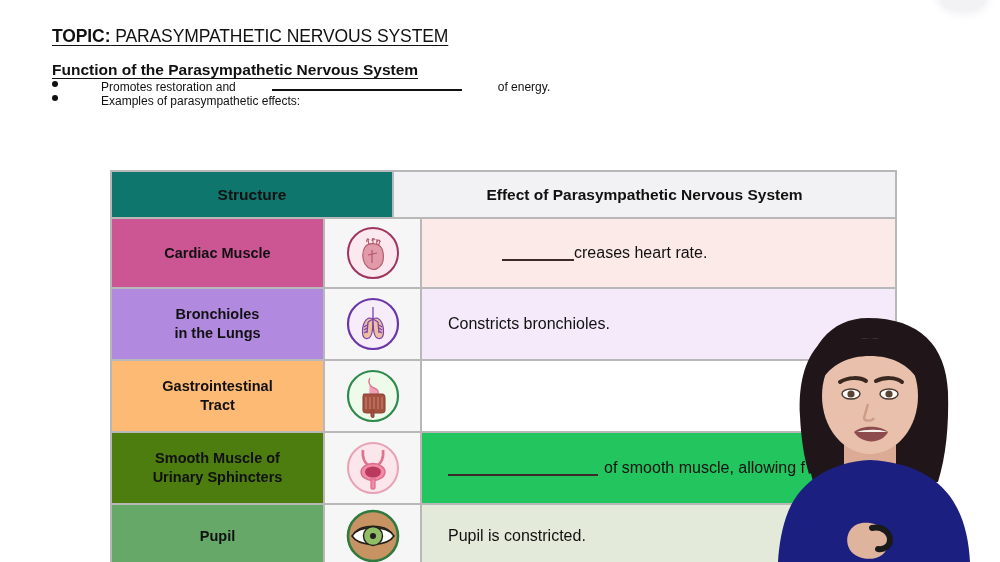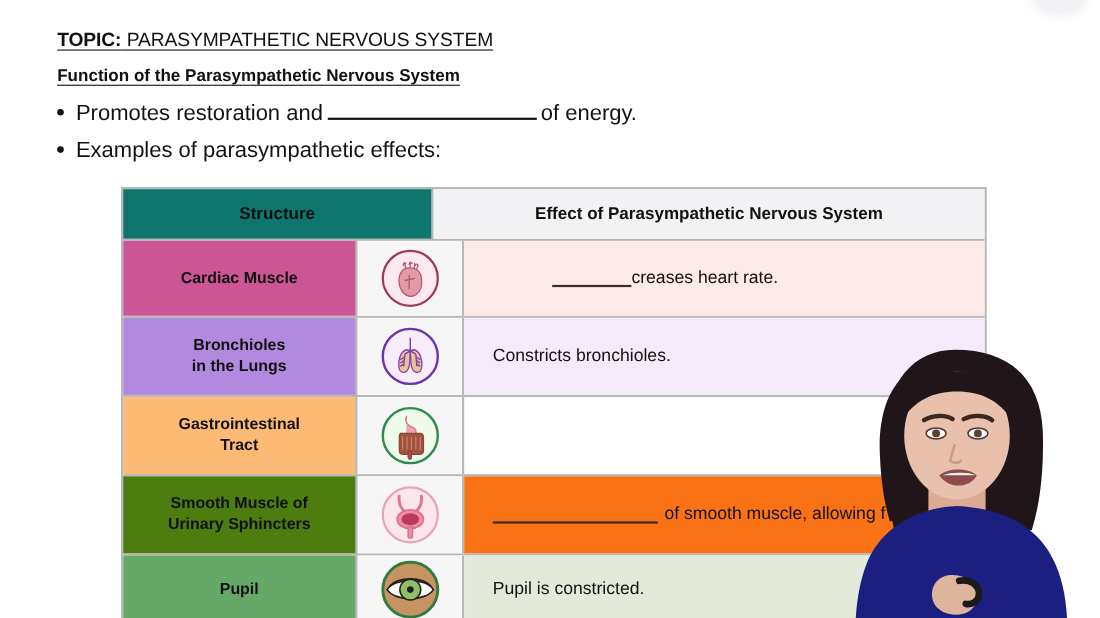--- a/index.html
+++ b/index.html
@@ -53,25 +53,26 @@
   }
   .section-title {
     margin-top: 14px;
     font-size: 15.5px;
     font-weight: bold;
     text-decoration: underline;
     text-underline-offset: 3px;
     white-space: nowrap;
   }
   .bullet-row {
-    margin-top: 11px;
-    font-size: 20px;
+    margin-top: 0;
+    font-size: 12px;
     white-space: nowrap;
     display: flex;
     align-items: baseline;
+    gap: 32px;
   }
   .bullet-dot {
     display: inline-block;
     width: 6px;
     height: 6px;
     border-radius: 50%;
     background: #111;
     margin-right: 11px;
     position: relative;
     top: -4px;
@@ -289,21 +290,21 @@
           <g fill="none" stroke="#e0738f" stroke-width="2.6">
             <path d="M18 10 c-1 8 2 14 8 17"></path>
             <path d="M38 10 c1 8 -2 14 -8 17"></path>
           </g>
           <ellipse cx="28" cy="32" rx="12" ry="8.5" fill="#ef8ca6" stroke="#de6a89" stroke-width="1.4"></ellipse>
           <ellipse cx="28" cy="32" rx="8" ry="5.5" fill="#b93a5e"></ellipse>
           <path d="M26 39 l0 9 c0 1.5 4 1.5 4 0 l0 -9 z" fill="#ef8ca6" stroke="#de6a89" stroke-width="1.2"></path>
         </svg>
       </span>
     </div>
-    <div class="cell-effect" style="background:#f97316">
+    <div class="cell-effect" style="background:#22c55e">
       <span style="display:inline-block;width:4px"></span>
       <span class="blank-line blank-w3"></span>
       <span>of smooth muscle, allowing f</span>
     </div>
   </div>
 
   <div class="trow r5">
     <div class="cell-label" style="background: rgb(102, 168, 103);">Pupil</div>
     <div class="cell-icon">
       <span>

